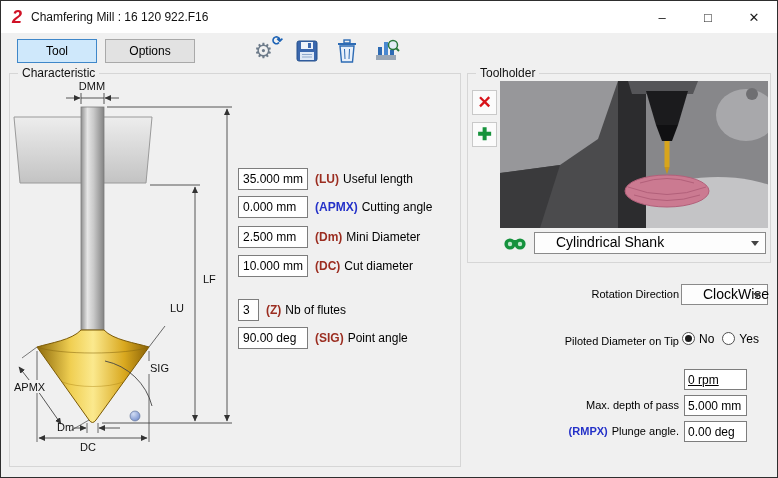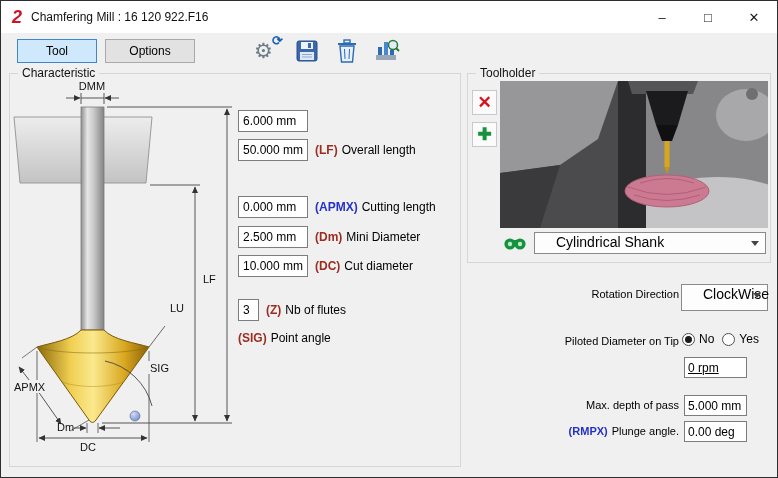--- a/index.html
+++ b/index.html
@@ -59,27 +59,27 @@
               border-left:4px solid transparent; border-right:4px solid transparent;
               border-top:5px solid #444; }
   .dd-shank { left:66px; top:158px; width:232px; height:22px; }
 
   
   .plabel { position:absolute; left:430px; width:248px; text-align:right; font-size:11px;
             color:#000; white-space:nowrap; }
   .pinput { position:absolute; left:683px; width:63px; height:21px; background:#fff;
             border:1px solid #7d7d7d; font-size:12px; padding:1px 3px;
             font-family:"Liberation Sans",sans-serif; }
-  .dd-rot { left:680px; top:283px; width:87px; height:27px; }
+  .dd-rot { left:680px; top:283px; width:87px; height:21px; }
   .radio { display:inline-block; width:13px; height:13px; border:1px solid #4f4f4f;
            border-radius:50%; background:#fff; position:relative; vertical-align:-2px; }
   .radio.checked::after { content:""; position:absolute; left:2px; top:2px; right:2px; bottom:2px;
                           background:#1b1b1b; border-radius:50%; }
   .rlabel { font-size:12px; margin:0 8px 0 4px; }
-  .radio-row { position:absolute; left:681px; top:331px; display:flex; align-items:center; }
+  .radio-row { position:absolute; left:681px; top:331px; display:flex; align-items:flex-start; }
 </style>
 </head>
 <body>
 
 <div class="window">
 
   <div class="titlebar">
     <span class="logo">2</span>
     <span class="title">Chamfering Mill : 16 120 922.F16</span>
     <div class="win-controls">
@@ -208,43 +208,43 @@
       <line x1="64" y1="348" x2="76" y2="348" stroke="#444" stroke-width="0.9" marker-end="url(#arr)"></line>
       <line x1="110" y1="348" x2="89" y2="348" stroke="#444" stroke-width="0.9" marker-end="url(#arr)"></line>
       <text x="47" y="351" font-size="11" fill="#111">Dm</text>
 
       <line x1="76" y1="358" x2="29" y2="358" stroke="#444" stroke-width="0.9" marker-end="url(#arr)"></line>
       <line x1="76" y1="358" x2="137" y2="358" stroke="#444" stroke-width="0.9" marker-end="url(#arr)"></line>
       <text x="78" y="371" text-anchor="middle" font-size="11" fill="#111">DC</text>
     </svg>
 
     <div class="crow" style="top:36px">
-      <input class="vbox" value="6.000 mm" style="">
-    </div>
-    <div class="crow" style="top:65px">
-      <input class="vbox" value="50.000 mm" style="">
-      <div class="flabel"><span class="code red">(LF)</span><span>Overall length</span></div>
+    </div>
+    <div class="crow" style="top:94px">
+      <input class="vbox" value="35.000 mm" style="">
+      <div class="flabel"><span class="code red">(LU)</span><span>Useful length</span></div>
     </div>
     <div class="crow" style="top:122px">
       <input class="vbox" value="0.000 mm" style="">
-      <div class="flabel"><span class="code blue">(APMX)</span><span>Cutting length</span></div>
+      <div class="flabel"><span class="code blue">(APMX)</span><span>Cutting angle</span></div>
     </div>
     <div class="crow" style="top:152px">
       <input class="vbox" value="2.500 mm" style="">
       <div class="flabel"><span class="code red">(Dm)</span><span>Mini Diameter</span></div>
     </div>
     <div class="crow" style="top:181px">
       <input class="vbox" value="10.000 mm" style="">
       <div class="flabel"><span class="code red">(DC)</span><span>Cut diameter</span></div>
     </div>
     <div class="crow" style="top:225px">
       <input class="vbox narrow" value="3" style="">
       <div class="flabel"><span class="code red">(Z)</span><span>Nb of flutes</span></div>
     </div>
     <div class="crow" style="top:253px">
+      <input class="vbox" value="90.00 deg" style="">
       <div class="flabel"><span class="code red">(SIG)</span><span>Point angle</span></div>
     </div>
   </div>
 
   <div class="groupbox gb-holder">
     <div class="legend">Toolholder</div>
 
     <div class="th-btn th-x">
       <span>✕</span>
     </div>
@@ -294,21 +294,21 @@
   </div>
 
   <div class="plabel" style="top:334px">Piloted Diameter on Tip</div>
   <div class="radio-row">
     <span class="radio checked"></span>
     <span class="rlabel">No</span>
     <span class="radio"></span>
     <span class="rlabel">Yes</span>
   </div>
 
-  <input class="pinput" style="top: 356px; text-decoration: underline;" value="0 rpm">
+  <input class="pinput" style="top: 368px; text-decoration: underline;" value="0 rpm">
 
   <div class="plabel" style="top:398px">
     <span>Max. depth of pass</span>
   </div>
   <input class="pinput" style="top: 394px;" value="5.000 mm">
 
   <div class="plabel" style="top:424px">
     <span class="code blue">(RMPX)</span><span>Plunge angle.</span>
   </div>
   <input class="pinput" style="top: 420px;" value="0.00 deg">

